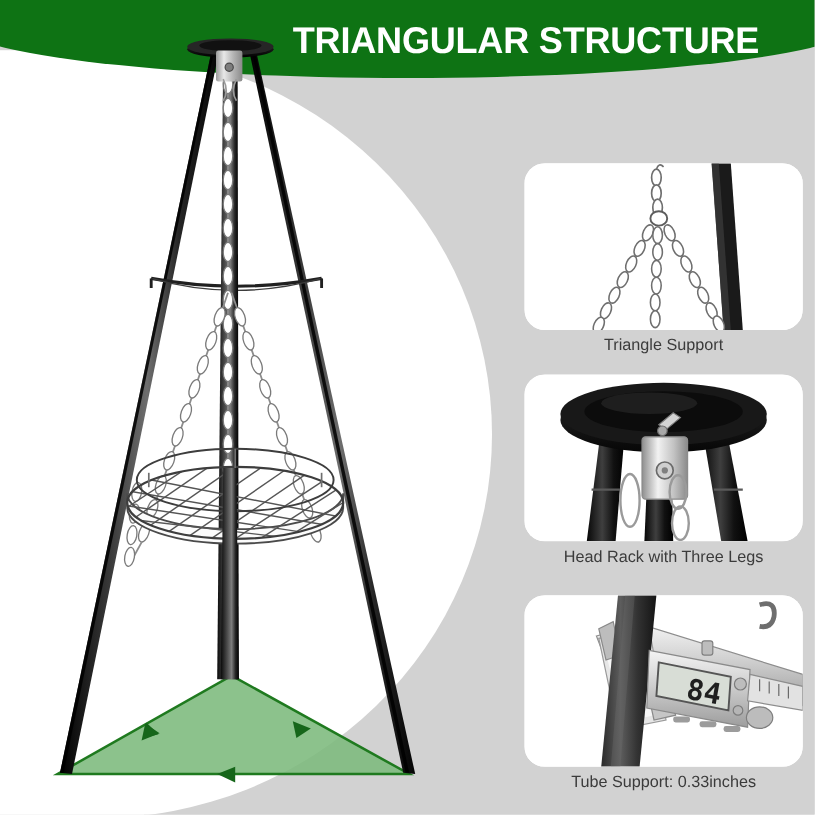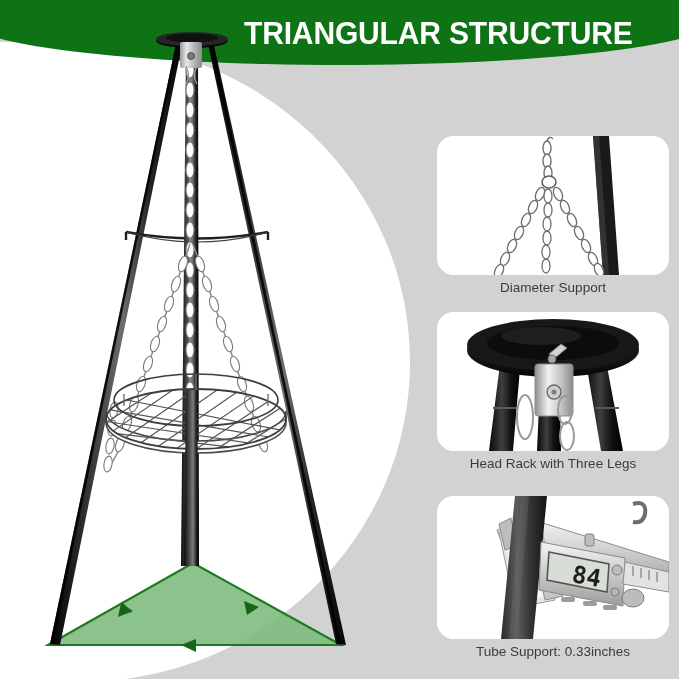--- a/index.html
+++ b/index.html
@@ -364,21 +364,21 @@
             <ellipse cx="121" cy="58" rx="4" ry="7" transform="rotate(-24 121 58)"></ellipse>
             <ellipse cx="128" cy="71" rx="4" ry="7" transform="rotate(-24 128 71)"></ellipse>
             <ellipse cx="135" cy="84" rx="4" ry="7" transform="rotate(-24 135 84)"></ellipse>
             <ellipse cx="142" cy="97" rx="4" ry="7" transform="rotate(-24 142 97)"></ellipse>
             <ellipse cx="149" cy="110" rx="4" ry="7" transform="rotate(-24 149 110)"></ellipse>
             <ellipse cx="156" cy="123" rx="4" ry="7" transform="rotate(-24 156 123)"></ellipse>
             <ellipse cx="162" cy="134" rx="4" ry="7" transform="rotate(-24 162 134)"></ellipse>
           </g>
         </svg>
       </div>
-      <div class="card-caption">Diameter Support</div>
+      <div class="card-caption">Triangle Support</div>
     </div>
 
     <div class="card card-2">
       <div class="card-frame">
         <svg width="232" height="139" viewBox="0 0 232 139">
           <defs>
             <linearGradient id="diskGrad" x1="0" y1="0" x2="0" y2="1">
               <stop offset="0%" stop-color="#5a5a5a"></stop>
               <stop offset="40%" stop-color="#1d1d1d"></stop>
               <stop offset="100%" stop-color="#060606"></stop>

